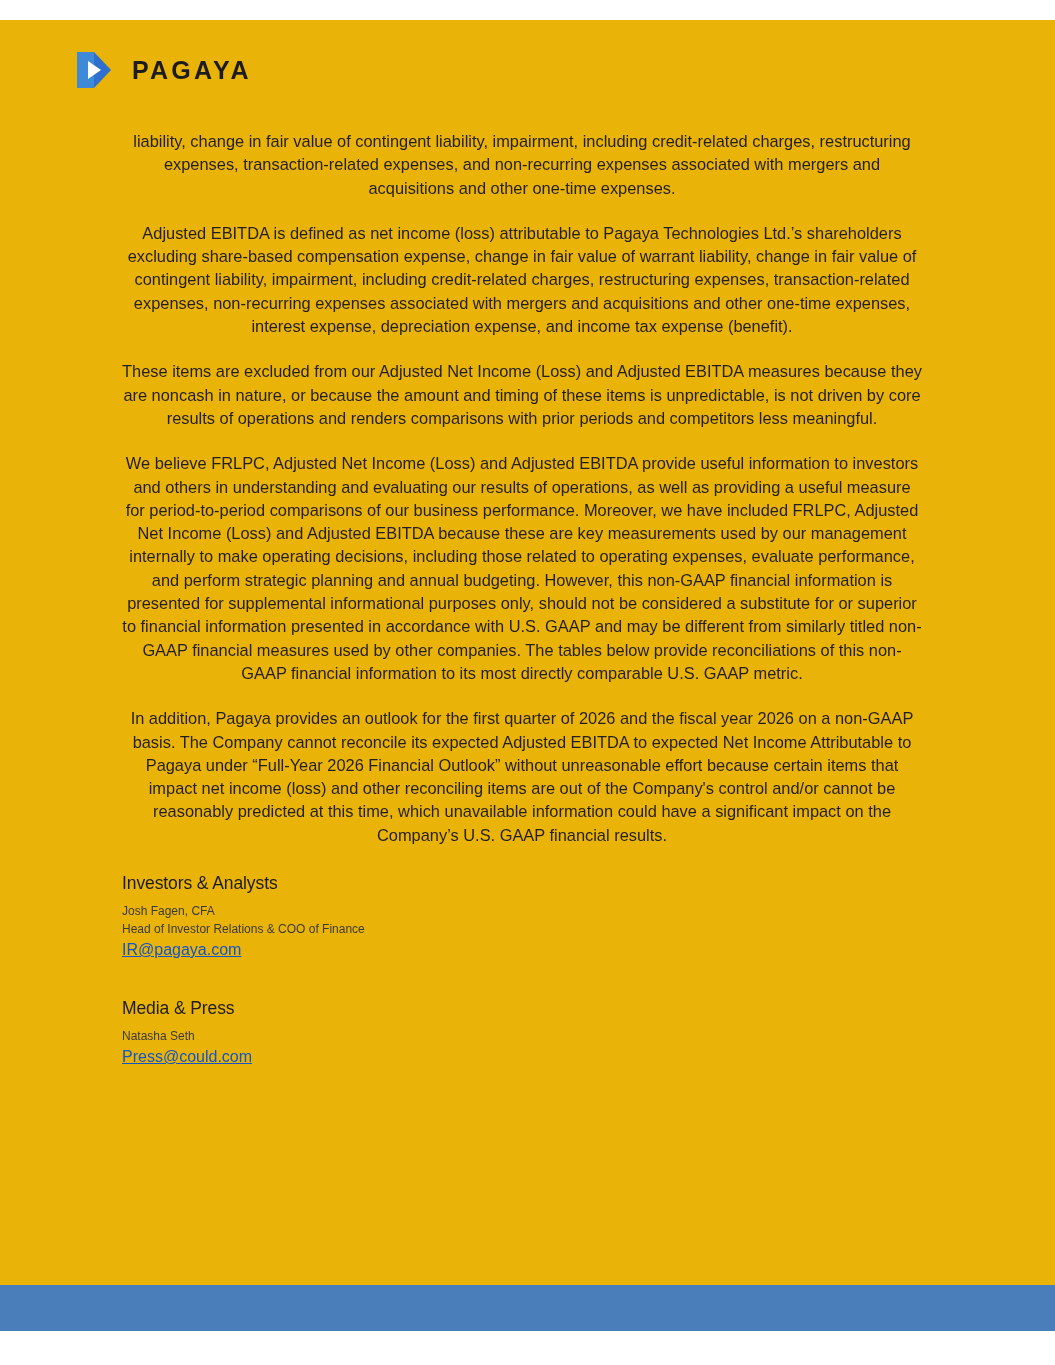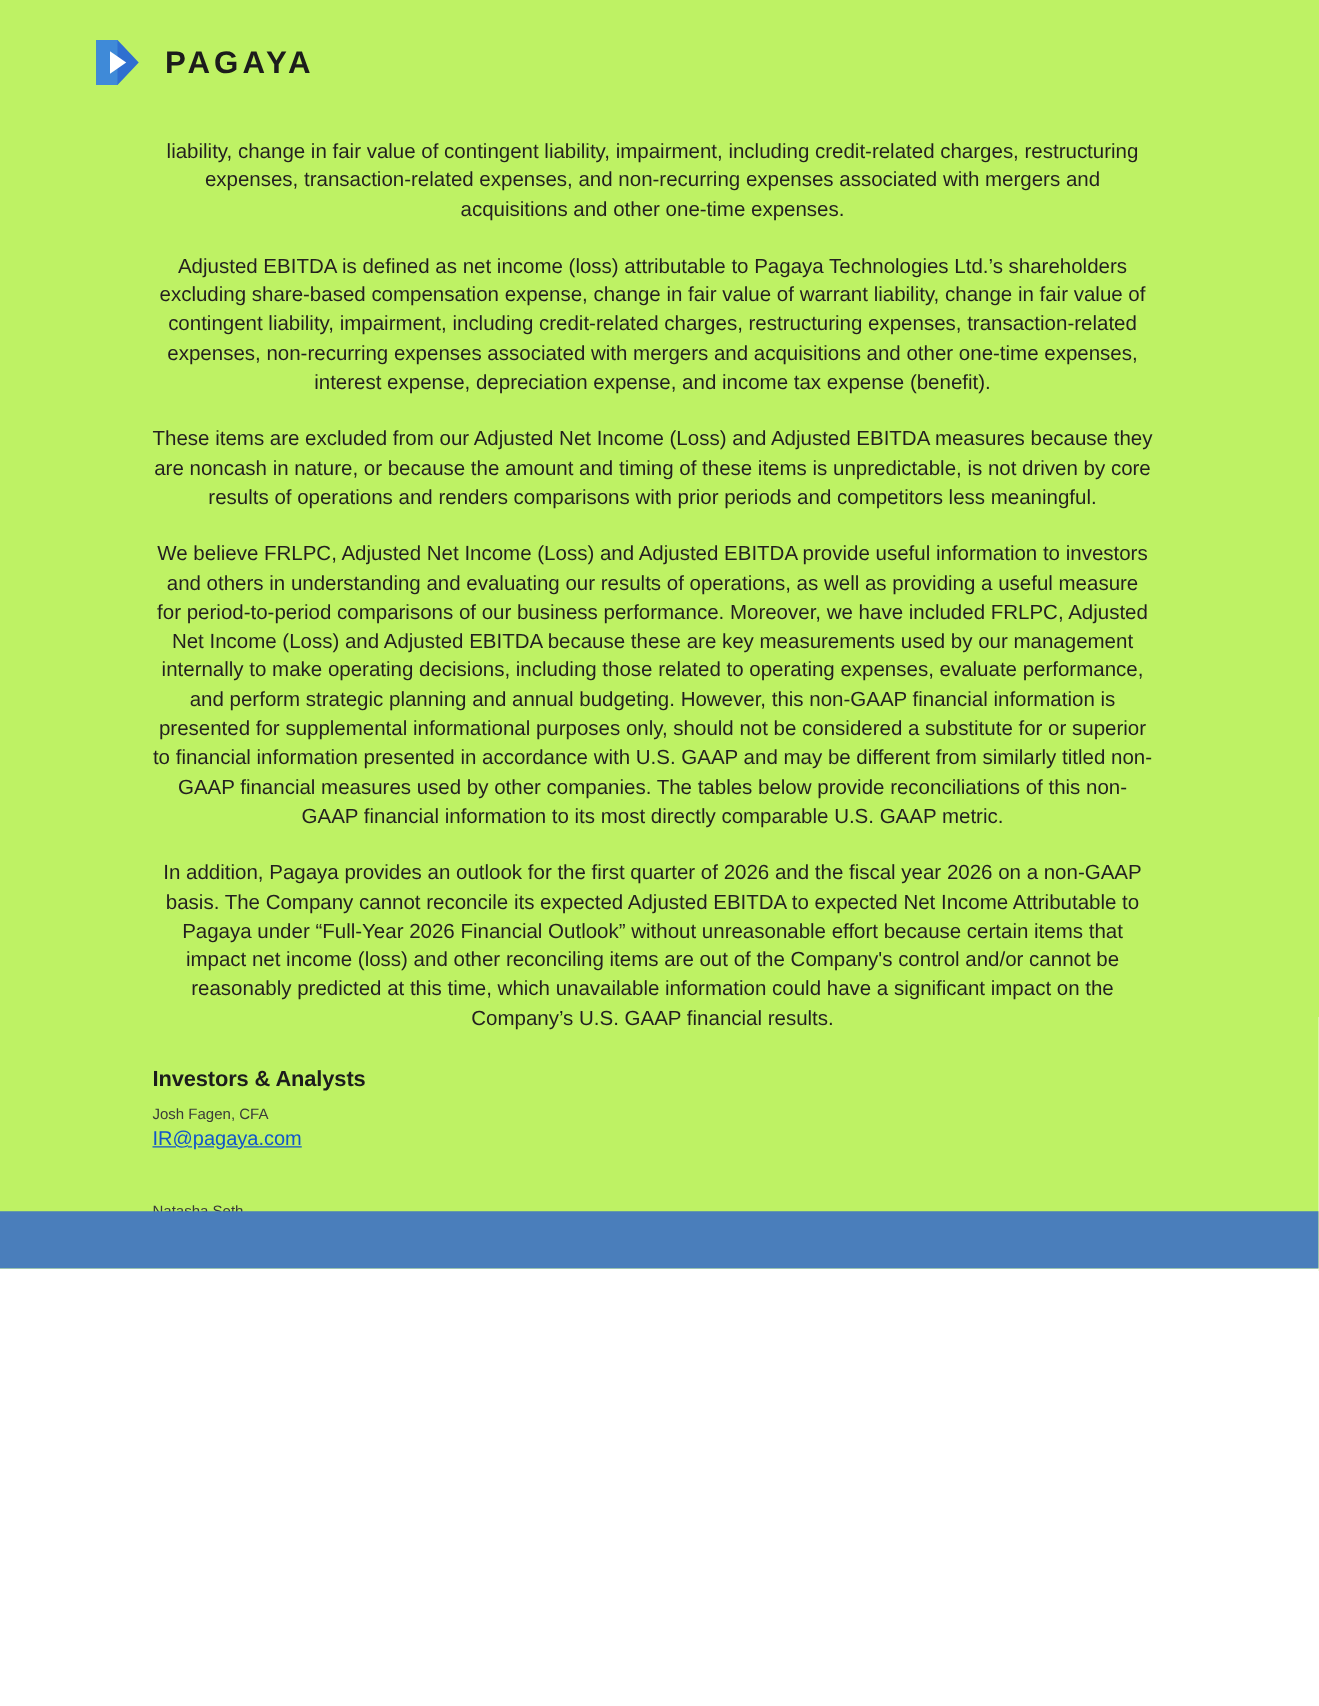--- a/index.html
+++ b/index.html
@@ -7,24 +7,25 @@
     padding: 0;
     background: #ffffff;
   }
   body {
     font-family: "Liberation Sans", sans-serif;
     color: #231f20;
   }
   .page {
     position: relative;
     width: 1055px;
-    height: 1015px;
-    background: #bef264;
+    height: 1311px;
+    background: #eab308;
     overflow: hidden;
     box-sizing: border-box;
+    margin-top: 20px;
   }
 
   
   .header {
     position: absolute;
     top: 0;
     left: 0;
     width: 1055px;
     height: 100px;
     display: flex;
@@ -69,21 +70,21 @@
   }
 
   .contact-block {
     margin-top: 26px;
   }
   .contact-block.second {
     margin-top: 36px;
   }
   .contact-heading {
     font-size: 17.5px;
-    font-weight: 700;
+    font-weight: 400;
     color: #1c1c1c;
     margin: 0 0 8px 0;
     letter-spacing: -0.1px;
   }
   .contact-line {
     font-size: 12px;
     line-height: 1.5;
     color: #3a3a3a;
     margin: 0;
   }
@@ -128,24 +129,26 @@
 
     <p class="para">liability, change in fair value of contingent liability, impairment, including credit-related charges, restructuring expenses, transaction-related expenses, and non-recurring expenses associated with mergers and acquisitions and other one-time expenses.</p>
     <p class="para">Adjusted EBITDA is defined as net income (loss) attributable to Pagaya Technologies Ltd.’s shareholders excluding share-based compensation expense, change in fair value of warrant liability, change in fair value of contingent liability, impairment, including credit-related charges, restructuring expenses, transaction-related expenses, non-recurring expenses associated with mergers and acquisitions and other one-time expenses, interest expense, depreciation expense, and income tax expense (benefit).</p>
     <p class="para">These items are excluded from our Adjusted Net Income (Loss) and Adjusted EBITDA measures because they are noncash in nature, or because the amount and timing of these items is unpredictable, is not driven by core results of operations and renders comparisons with prior periods and competitors less meaningful.</p>
     <p class="para">We believe FRLPC, Adjusted Net Income (Loss) and Adjusted EBITDA provide useful information to investors and others in understanding and evaluating our results of operations, as well as providing a useful measure for period-to-period comparisons of our business performance. Moreover, we have included FRLPC, Adjusted Net Income (Loss) and Adjusted EBITDA because these are key measurements used by our management internally to make operating decisions, including those related to operating expenses, evaluate performance, and perform strategic planning and annual budgeting. However, this non-GAAP financial information is presented for supplemental informational purposes only, should not be considered a substitute for or superior to financial information presented in accordance with U.S. GAAP and may be different from similarly titled non-GAAP financial measures used by other companies. The tables below provide reconciliations of this non-GAAP financial information to its most directly comparable U.S. GAAP metric.</p>
     <p class="para">In addition, Pagaya provides an outlook for the first quarter of 2026 and the fiscal year 2026 on a non-GAAP basis. The Company cannot reconcile its expected Adjusted EBITDA to expected Net Income Attributable to Pagaya under  “Full-Year 2026 Financial Outlook” without unreasonable effort because certain items that impact net income (loss) and other reconciling items are out of the Company's control and/or cannot be reasonably predicted at this time, which unavailable information could have a significant impact on the Company’s U.S. GAAP financial results.</p>
 
     <div class="contact-block">
       <div class="contact-heading">Investors &amp; Analysts</div>
       <div class="contact-line">Josh Fagen, CFA</div>
+      <div class="contact-line">Head of Investor Relations &amp; COO of Finance</div>
       <a class="contact-link" href="#">IR@pagaya.com</a>
     </div>
 
     <div class="contact-block second">
+      <div class="contact-heading">Media &amp; Press</div>
       <div class="contact-line">Natasha Seth</div>
       <a class="contact-link" href="#">Press@could.com</a>
     </div>
 
   </div>
 
   <div class="footer-bar"></div>
 
 </div>
 

